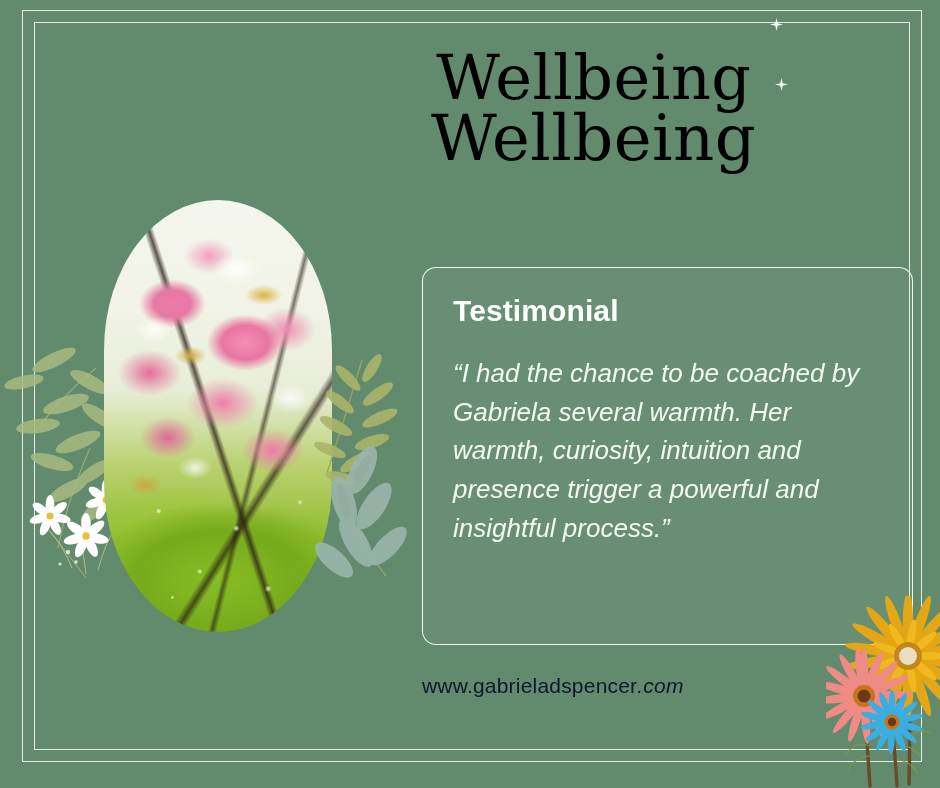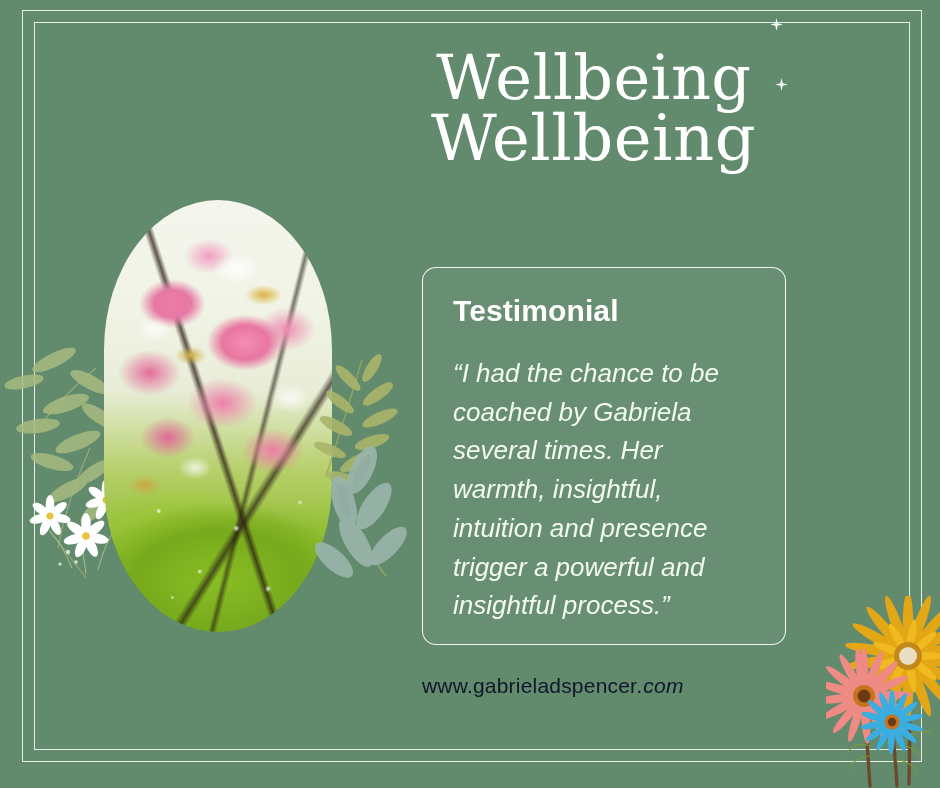--- a/index.html
+++ b/index.html
@@ -60,36 +60,36 @@
       radial-gradient(circle 4px at 24% 72%, rgba(255,255,255,.9), rgba(255,255,255,0) 70%),
       radial-gradient(circle 5px at 58% 76%, rgba(255,255,255,.85), rgba(255,255,255,0) 70%),
       radial-gradient(circle 4px at 42% 86%, rgba(255,255,255,.8), rgba(255,255,255,0) 70%),
       radial-gradient(circle 5px at 72% 90%, rgba(255,255,255,.8), rgba(255,255,255,0) 70%),
       radial-gradient(circle 3px at 30% 92%, rgba(255,255,255,.75), rgba(255,255,255,0) 70%),
       radial-gradient(circle 4px at 86% 70%, rgba(255,255,255,.7), rgba(255,255,255,0) 70%);}
 
   
   .title{
     position:absolute;left:404px;top:48px;width:400px;
-    text-align:center;color:#ffffff;
+    text-align:center;color:#000000;
     font-family:"DejaVu Serif", serif;
     font-weight:400;font-size:62px;line-height:.96;
     letter-spacing:.5px;
   }
   .title .line{display:block;white-space:nowrap;}
   .title .line2{font-size:64px;}
   .sparkle{
     display:inline-block;width:13px;height:13px;
     vertical-align:top;position:relative;margin:0 -11px 0 -2px;top:-30px;
   }
   .sparkle svg{display:block;}
 
   
   .card{
-    position:absolute;left:422px;top:267px;width:364px;height:378px;
+    position:absolute;left:422px;top:267px;width:491px;height:378px;
     border:1.5px solid rgba(255,255,255,.92);
     border-radius:14px;
     background:rgba(255,255,255,.045);
     box-sizing:border-box;
     padding:26px 30px 16px 30px;
   }
   .card-title{
     color:#ffffff;font-size:30px;font-weight:700;
     letter-spacing:.1px;margin:0 0 26px 0;
     font-family:"Liberation Sans", sans-serif;
@@ -243,21 +243,21 @@
       <span class="sparkle">
         <svg width="13" height="13" viewBox="0 0 13 13">
             <path d="M6.5 0 L7.7 5.3 L13 6.5 L7.7 7.7 L6.5 13 L5.3 7.7 L0 6.5 L5.3 5.3 Z" fill="#f4fbf3"></path>
           </svg>
       </span>
     </span>
   </div>
 
   <div class="card">
     <div class="card-title">Testimonial</div>
-    <p class="quote">“I had the chance to be coached by Gabriela several times. Her warmth, insightful, intuition and presence trigger a powerful and insightful process.”</p>
+    <p class="quote">“I had the chance to be coached by Gabriela several warmth. Her warmth, curiosity, intuition and presence trigger a powerful and insightful process.”</p>
   </div>
 
   <div class="url">
     <span>www.gabrieladspencer</span><span class="tld">.com</span>
   </div>
 
   <div class="corner-flowers">
     <svg width="118" height="192" viewBox="0 0 118 192">
       <g stroke="#6b4a2a" stroke-width="3.4" fill="none" stroke-linecap="round">
         <path d="M82 60 C84 100 84 140 83 188"></path>

